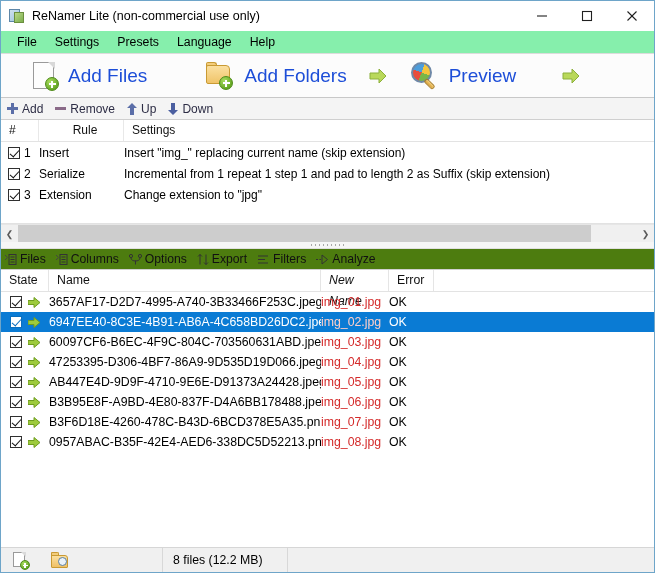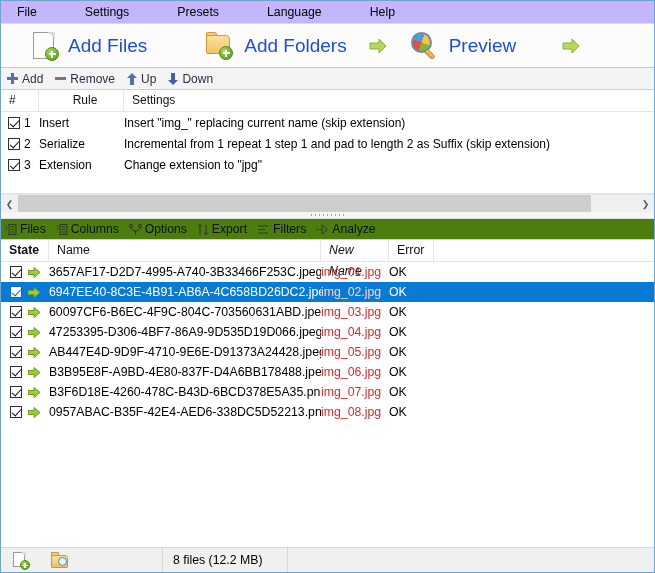--- a/index.html
+++ b/index.html
@@ -67,24 +67,23 @@
     display: flex; align-items: center; justify-content: center;
     background: #ffffff;
   }
   .win-btn svg { display:block; }
 
   
   .menubar {
     height: 22px;
     display: flex;
     align-items: center;
-    background: #c4b5fd;
+    background: #86efac;
     padding-left: 7px;
     flex: none;
-    gap: 30px;
   }
   .menu-item {
     padding: 2px 9px;
     font-size: 12.3px;
     color: #000;
     white-space: nowrap;
   }
 
   
   .toolbar {
@@ -345,21 +344,21 @@
     border-bottom: 1px solid #e3e3e3;
     background: #ffffff;
   }
   .fl-head .c {
     height: 21px; line-height: 21px;
     padding-left: 8px;
     box-sizing: border-box;
     border-right: 1px solid #e5e5e5;
     color: #111;
   }
-  .col-state { width: 48px; font-weight: bold; }
+  .col-state { width: 48px; }
   .col-name  { width: 272px; }
   .col-new   { width: 68px; font-style: italic; }
   .col-err   { width: 45px; }
   .col-rest  { flex: 1; border-right: none !important; }
 
   .fl-row {
     display: flex; align-items: center;
     height: 20px;
     font-size: 12.3px;
   }
@@ -432,20 +431,45 @@
     position:absolute; left:7px; top:5px; width:9px; height:9px;
     border:1.6px solid #5a7fa0; border-radius:50%; box-sizing:border-box;
     background: #eaf2fa;
   }
 </style>
 </head>
 <body>
 
 <div class="window">
 
+  <div class="titlebar">
+    <div class="title-icon">
+      <div class="pg"></div>
+        <div class="pg2"></div>
+    </div>
+    <div class="title-text">ReNamer Lite (non-commercial use only)</div>
+    <div class="win-buttons">
+      <div class="win-btn">
+        <svg width="12" height="12" viewBox="0 0 12 12">
+            <line x1="1" y1="6" x2="11" y2="6" stroke="#202020" stroke-width="1.1"></line>
+          </svg>
+      </div>
+      <div class="win-btn">
+        <svg width="12" height="12" viewBox="0 0 12 12">
+            <rect x="1.5" y="1.5" width="9" height="9" fill="none" stroke="#202020" stroke-width="1.1"></rect>
+          </svg>
+      </div>
+      <div class="win-btn">
+        <svg width="12" height="12" viewBox="0 0 12 12">
+            <line x1="1.5" y1="1.5" x2="10.5" y2="10.5" stroke="#202020" stroke-width="1.1"></line>
+            <line x1="10.5" y1="1.5" x2="1.5" y2="10.5" stroke="#202020" stroke-width="1.1"></line>
+          </svg>
+      </div>
+    </div>
+  </div>
 
   <div class="menubar">
     <div class="menu-item">File</div>
     <div class="menu-item">Settings</div>
     <div class="menu-item">Presets</div>
     <div class="menu-item">Language</div>
     <div class="menu-item">Help</div>
   </div>
 
   <div class="toolbar">

